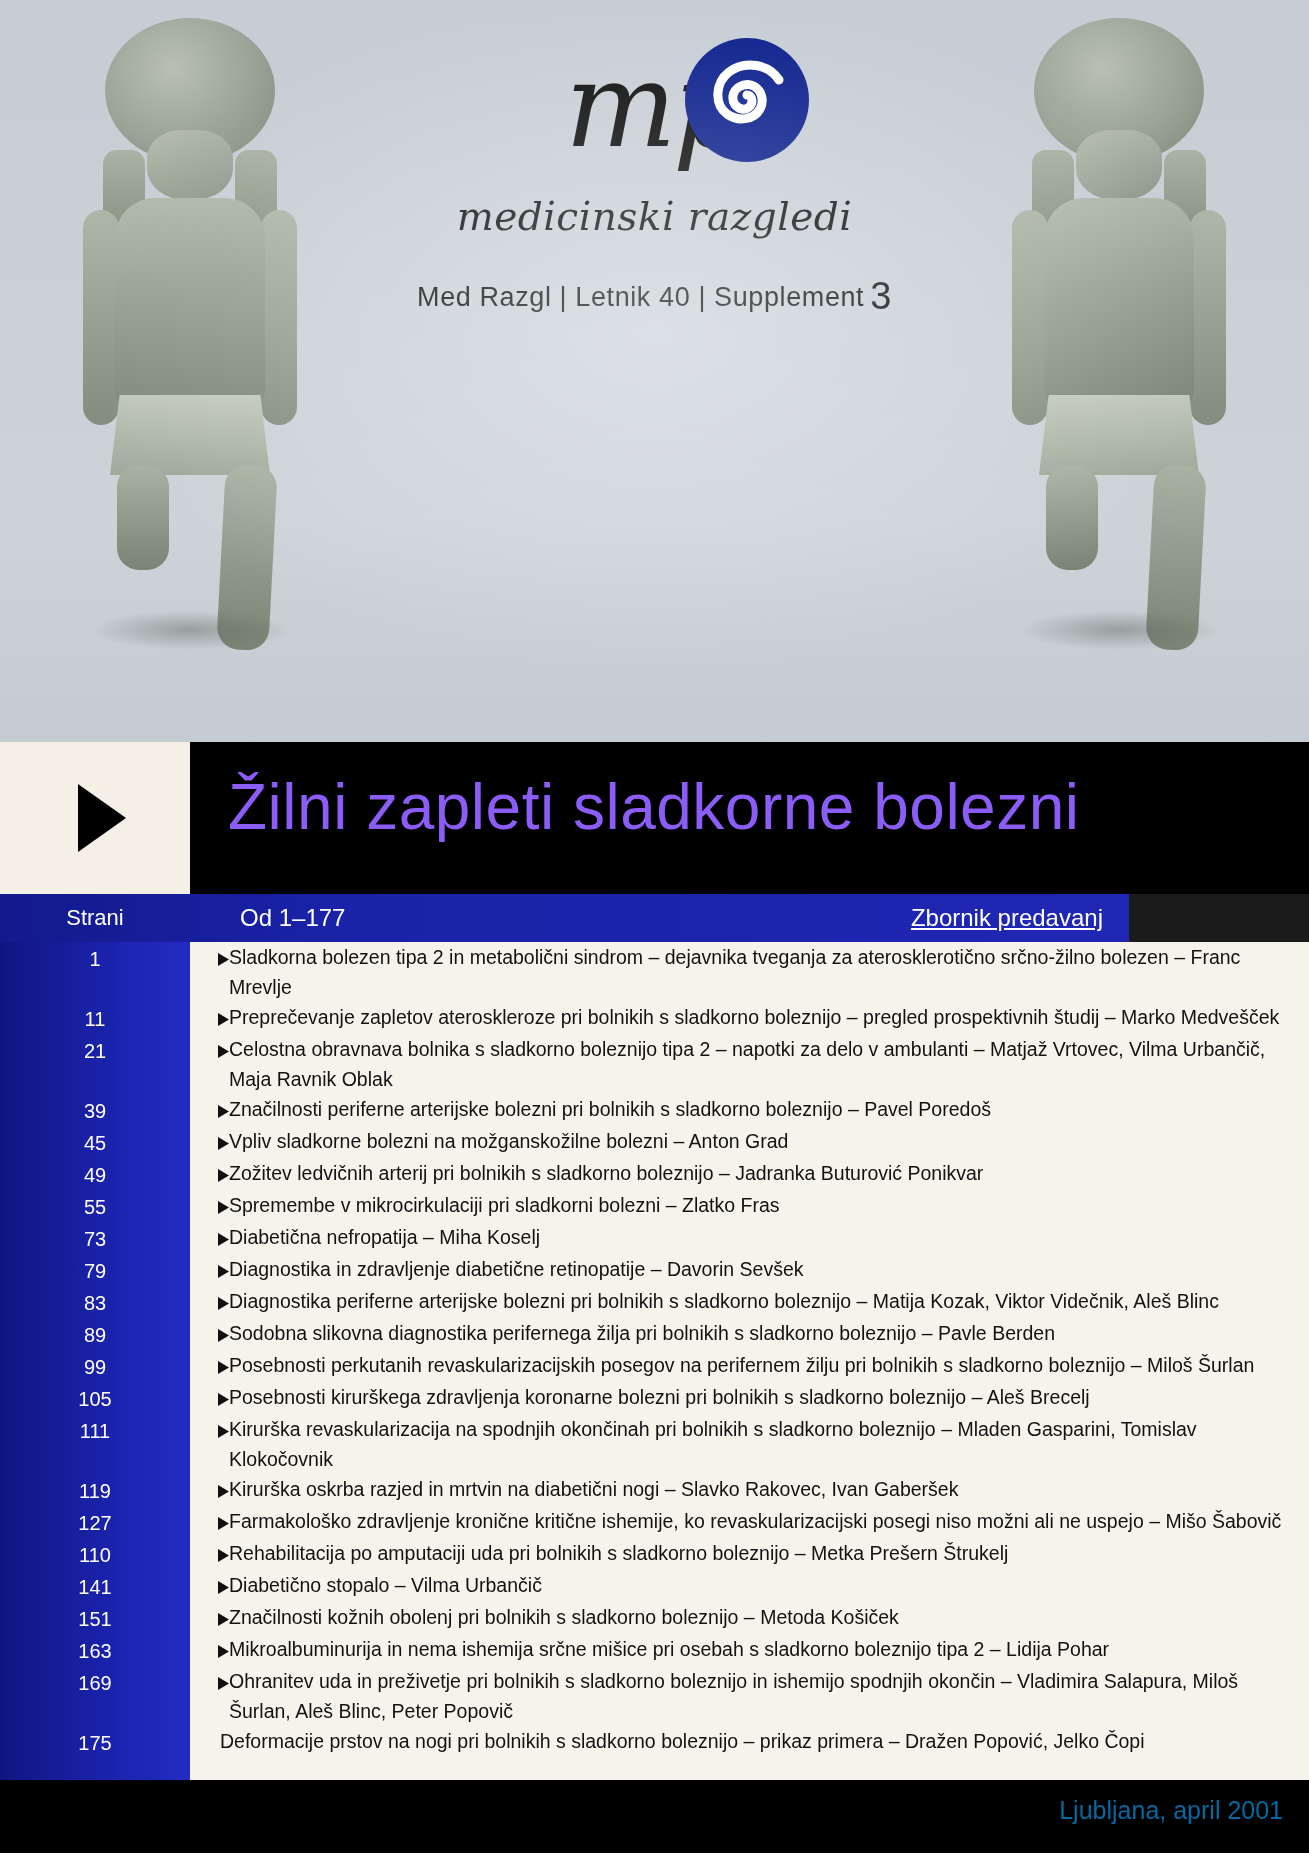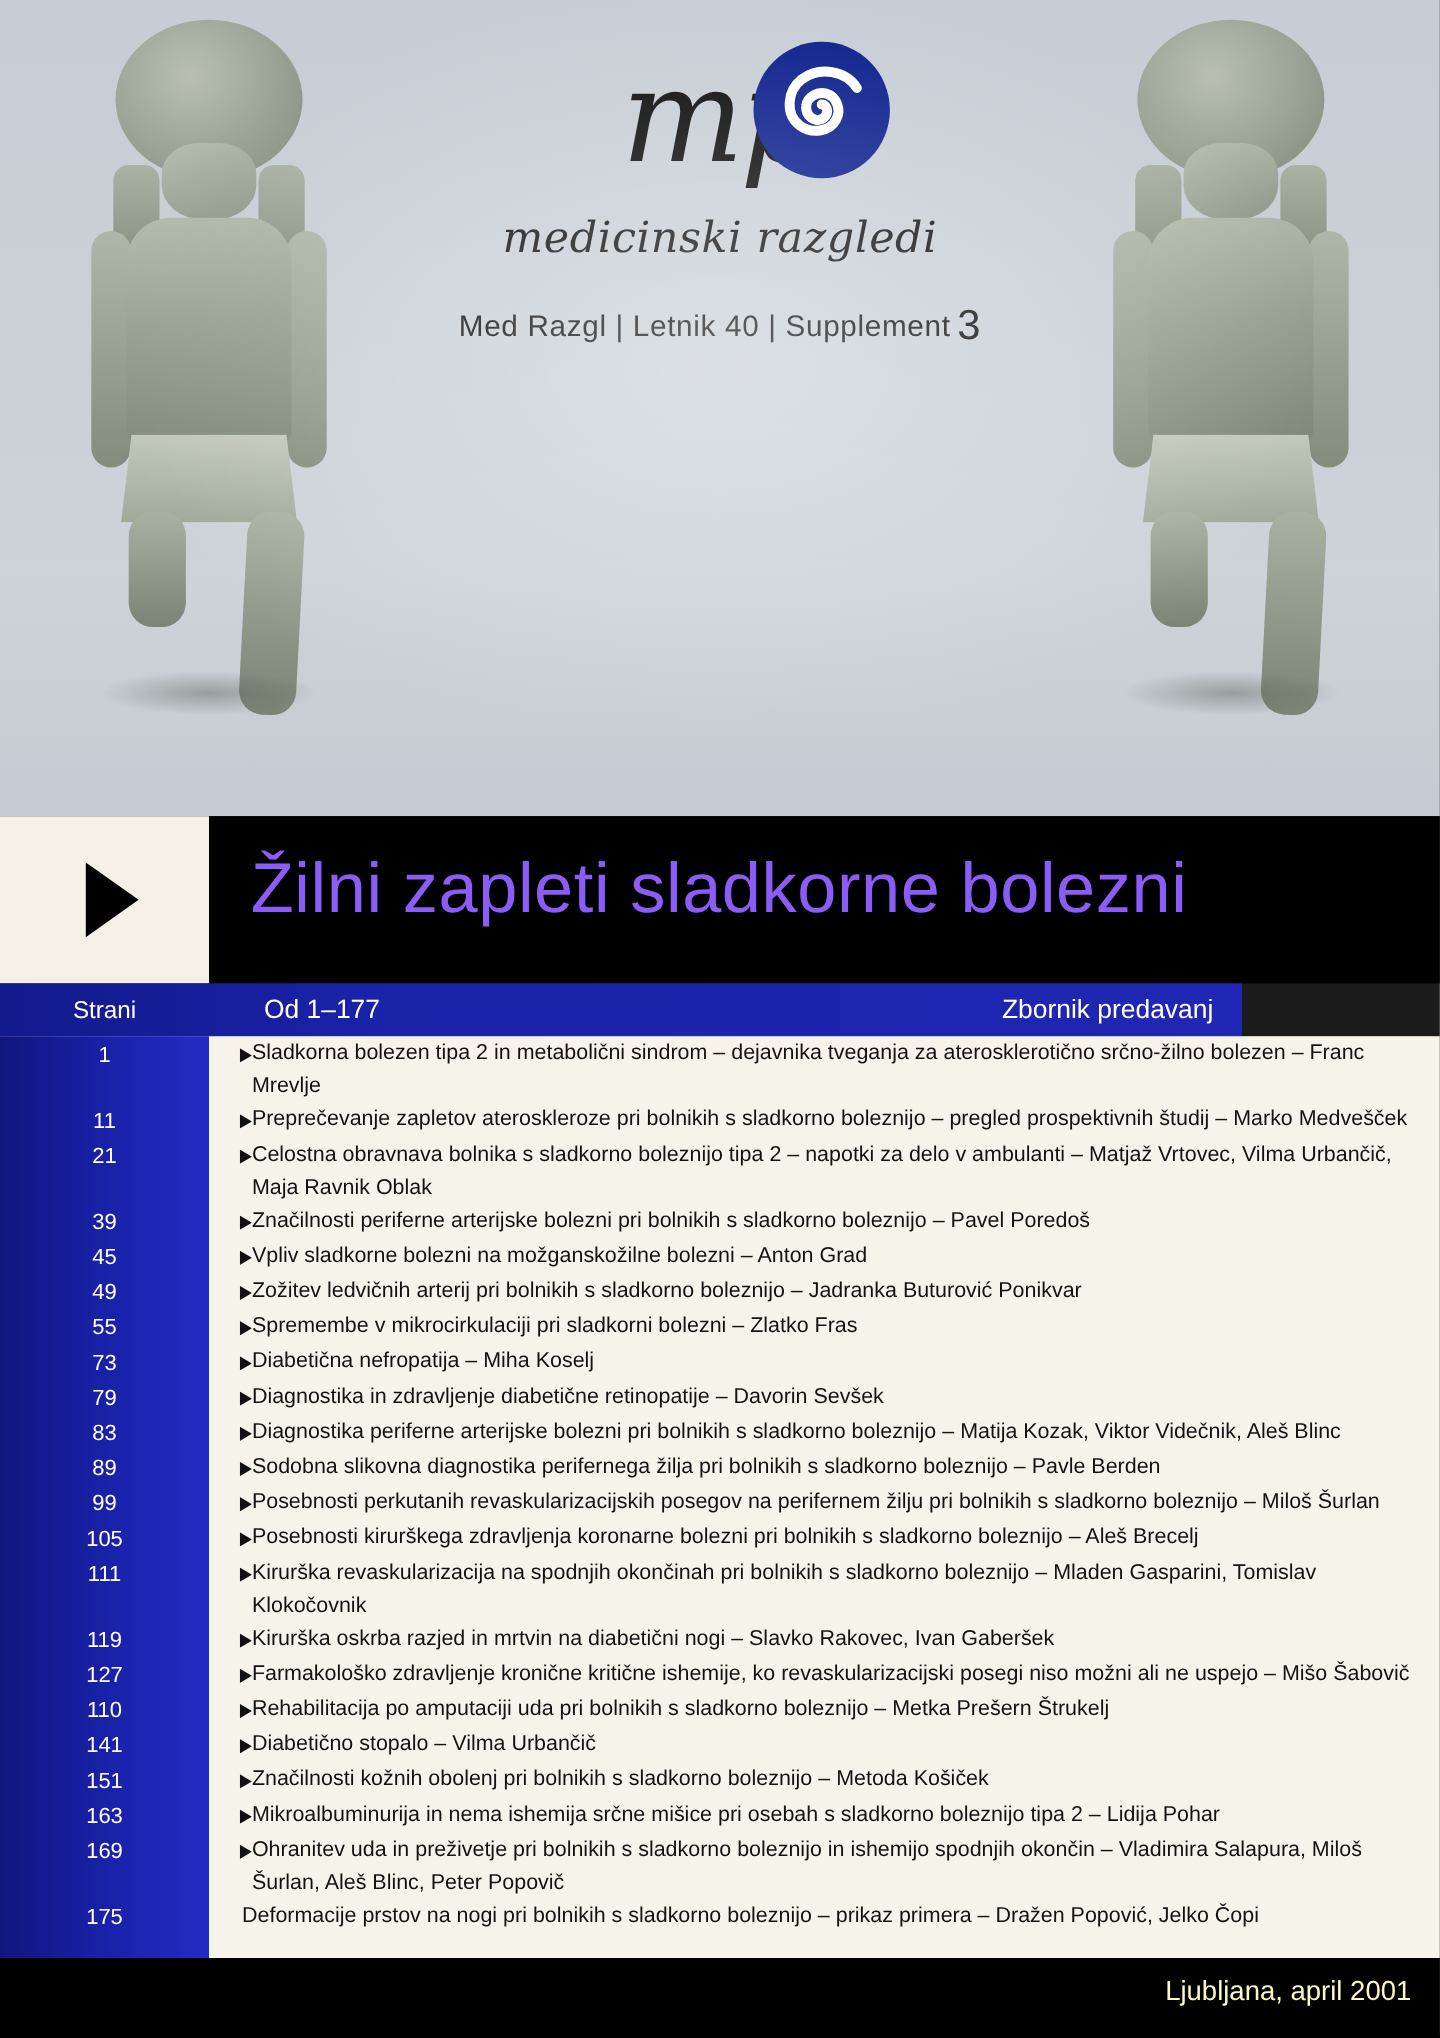--- a/index.html
+++ b/index.html
@@ -242,20 +242,21 @@
     color: #ffffff;
     font-size: 24px;
   }
   .strip-right {
     position: absolute;
     right: 26px;
     top: 0;
     line-height: 48px;
     color: #ffffff;
     font-size: 24px;
+    text-decoration: underline;
   }
 
   
   .contents {
     position: absolute;
     left: 0;
     top: 942px;
     width: 1309px;
     height: 838px;
     background: #f6f3ea;
@@ -311,21 +312,21 @@
     left: 0;
     top: 1780px;
     width: 1309px;
     height: 73px;
     background: #000000;
   }
   .footer-text {
     position: absolute;
     right: 26px;
     top: 16px;
-    color: #fef9c3;
+    color: #0369a1;
     font-size: 25px;
   }
 </style>
 </head>
 <body>
 
 <div class="page">
 
   <div class="cover-art">
     <div class="statue left">

